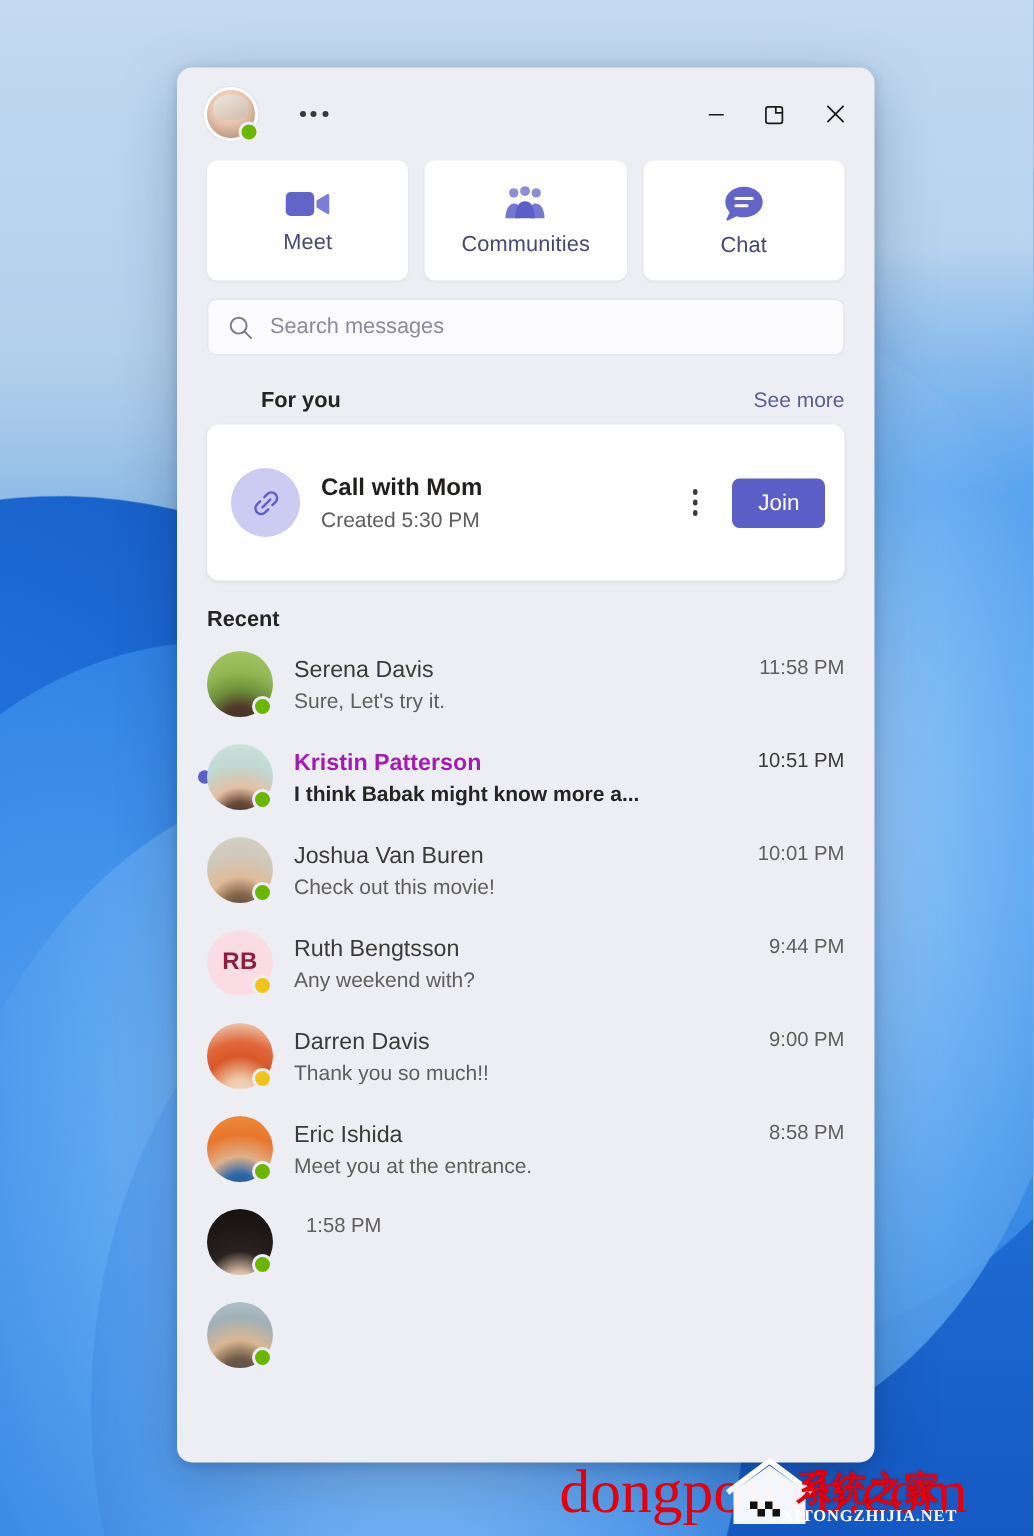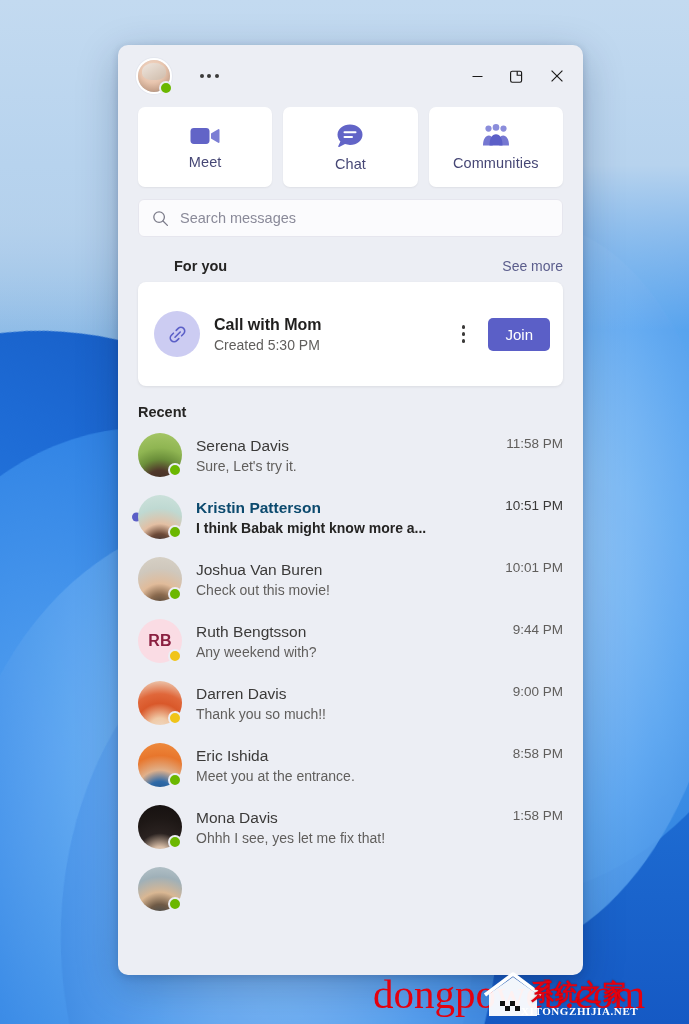--- a/index.html
+++ b/index.html
@@ -123,21 +123,21 @@
         overflow:visible; }
   .av .photo { width:44px; height:44px; border-radius:50%; overflow:hidden; position:relative; }
   .av .presence { right:0px; bottom:0px; width:14px; height:14px; border:2px solid #eceef4; }
   .initials { width:44px; height:44px; border-radius:50%; display:flex; align-items:center;
               justify-content:center; font-size:16px; font-weight:bold; letter-spacing:.3px;text-align:center; }
   .row-text { flex:1; min-width:0; }
   .row-name { font-size:15.5px; color:#3b3a39; line-height:1.3; white-space:nowrap;
               overflow:hidden; text-overflow:ellipsis; }
   .row-msg { font-size:14px; color:#605e5c; margin-top:1px; white-space:nowrap;
              overflow:hidden; text-overflow:ellipsis; }
-  .row.unread .row-name { font-weight:bold; color:#0c4a6e; }
+  .row.unread .row-name { font-weight:bold; color:#a21caf; }
   .row.unread .row-msg { font-weight:bold; color:#252423; }
   .row-time { font-size:13.5px; color:#605e5c; flex-shrink:0; margin-left:8px; align-self:flex-start;
               margin-top:3px; }
   .row.unread .row-time { color:#3b3a39; }
 
   
   #watermark { position:absolute; left:373px; top:972px; width:316px; height:52px;
                pointer-events:none; }
   .wm-text { position:absolute; left:0; top:2px; font-family:"Liberation Serif", serif;
              font-size:41px; color:#e3000f; letter-spacing:0px; line-height:1; }
@@ -199,40 +199,40 @@
 
       <div class="qcard">
         <svg width="30" height="22" viewBox="0 0 30 22">
           <rect x="0.5" y="3" width="19" height="16" rx="3.4" fill="#6264c7"></rect>
           <path d="M21 8.6 L28.6 4.1 A1 1 0 0 1 29.5 5 L29.5 17 A1 1 0 0 1 28.6 17.9 L21 13.4 Z" fill="#7b7ed4"></path>
         </svg>
         <div class="qlabel">Meet</div>
       </div>
 
       <div class="qcard">
-        <svg width="28" height="26" viewBox="0 0 28 26">
-          <path d="M14 1.5 C21 1.5 26.5 6 26.5 11.7 C26.5 17.4 21 21.9 14 21.9 C12.2 21.9 10.5 21.6 9 21.1 L3.2 24 C2.6 24.3 2 23.7 2.3 23.1 L4.4 18.6 C2.9 16.7 1.5 14.4 1.5 11.7 C1.5 6 7 1.5 14 1.5 Z" fill="#6264c7"></path>
-          <line x1="8.5" y1="9.3" x2="19.5" y2="9.3" stroke="#ffffff" stroke-width="2" stroke-linecap="round"></line>
-          <line x1="8.5" y1="14.1" x2="16" y2="14.1" stroke="#ffffff" stroke-width="2" stroke-linecap="round"></line>
-        </svg>
-        <div class="qlabel">Chat</div>
-      </div>
-
-      <div class="qcard">
         <svg width="30" height="24" viewBox="0 0 30 24">
           <circle cx="7.5" cy="4.6" r="3.1" fill="#8b8ddb"></circle>
           <circle cx="15" cy="3.4" r="3.3" fill="#8b8ddb"></circle>
           <circle cx="22.5" cy="4.6" r="3.1" fill="#8b8ddb"></circle>
           <path d="M2 21.5 C2 15.4 4.6 11.6 7.8 11.6 C9.6 11.6 10.9 12.8 11.7 14.6 L11.7 21.5 Z" fill="#7577d1"></path>
           <path d="M28 21.5 C28 15.4 25.4 11.6 22.2 11.6 C20.4 11.6 19.1 12.8 18.3 14.6 L18.3 21.5 Z" fill="#7577d1"></path>
           <path d="M15 10.2 C19.1 10.2 21.5 14.2 21.5 21.5 L8.5 21.5 C8.5 14.2 10.9 10.2 15 10.2 Z" fill="#5b5fc7"></path>
         </svg>
         <div class="qlabel">Communities</div>
       </div>
 
+      <div class="qcard">
+        <svg width="28" height="26" viewBox="0 0 28 26">
+          <path d="M14 1.5 C21 1.5 26.5 6 26.5 11.7 C26.5 17.4 21 21.9 14 21.9 C12.2 21.9 10.5 21.6 9 21.1 L3.2 24 C2.6 24.3 2 23.7 2.3 23.1 L4.4 18.6 C2.9 16.7 1.5 14.4 1.5 11.7 C1.5 6 7 1.5 14 1.5 Z" fill="#6264c7"></path>
+          <line x1="8.5" y1="9.3" x2="19.5" y2="9.3" stroke="#ffffff" stroke-width="2" stroke-linecap="round"></line>
+          <line x1="8.5" y1="14.1" x2="16" y2="14.1" stroke="#ffffff" stroke-width="2" stroke-linecap="round"></line>
+        </svg>
+        <div class="qlabel">Chat</div>
+      </div>
+
     </div>
 
     <div class="search-wrap">
       <div class="searchbox">
         <svg width="17" height="17" viewBox="0 0 17 17">
           <circle cx="7.1" cy="7.1" r="5.3" fill="none" stroke="#7c7c8a" stroke-width="1.3"></circle>
           <line x1="11" y1="11" x2="15.4" y2="15.4" stroke="#7c7c8a" stroke-width="1.3" stroke-linecap="round"></line>
         </svg>
         <span class="search-ph">Search messages</span>
       </div>
@@ -332,24 +332,20 @@
             <div class="row-text">
               <div class="row-name">Eric Ishida</div>
               <div class="row-msg">Meet you at the entrance.</div>
             </div>
             <div class="row-time">8:58 PM</div>
           </div>
           <div class="chat-row row">
             <div class="av">
               <div class="photo" style="background:radial-gradient(circle at 50% 118%, #e8e2dc 0%, #d8bda6 18%, #2a2220 42%, #1d1715 70%, #15100f 100%);"></div>
               <span class="presence p-available"></span>
-            </div>
-            <div class="row-text">
-              <div class="row-name">Mona Davis</div>
-              <div class="row-msg">Ohhh I see, yes let me fix that!</div>
             </div>
             <div class="row-time">1:58 PM</div>
           </div>
           <div class="chat-row">
             <div class="av">
               <div class="photo" style="background:radial-gradient(circle at 50% 115%, #3d4a52 0%, #6f5a46 24%, #d9b793 46%, #9fb0b8 74%, #b8c6cc 100%);"></div>
               <span class="presence p-available"></span>
             </div>
           </div>
         </div>

